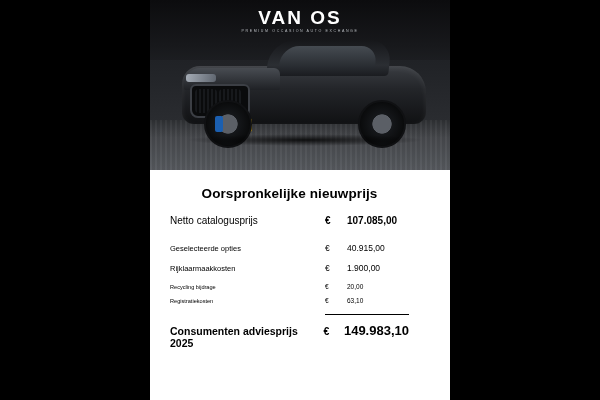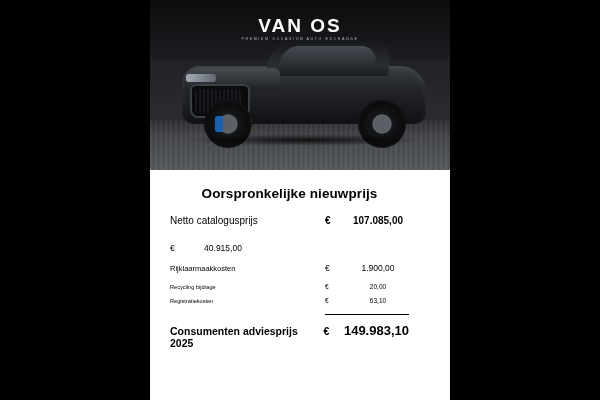--- a/index.html
+++ b/index.html
@@ -161,21 +161,21 @@
   .car .shadow {
     position: absolute;
     left: 4px; top: 96px;
     width: 238px; height: 12px;
     background: radial-gradient(ellipse at 50% 50%, rgba(0,0,0,0.8) 0%, rgba(0,0,0,0) 70%);
   }
   
   .logo-wrap {
     position: absolute;
     left: 50%;
-    top: 16px;
+    top: 8px;
     transform: translateX(-50%);
     text-align: center;
     z-index: 5;
   }
   .logo-main {
     color: #ffffff;
     font-size: 19px;
     font-weight: bold;
     letter-spacing: 2px;
     font-family: "Liberation Sans", sans-serif;
@@ -209,21 +209,21 @@
     margin-bottom: 3px;
   }
   .row .label { flex: 1 1 auto; color: #000; }
   .row .cur {
     width: 22px;
     text-align: left;
     color: #000;
   }
   .row .amt {
     width: 62px;
-    text-align: center;
+    text-align: left;
     color: #000;
     font-variant-numeric: tabular-nums;
   }
   .row.big .label { font-size: 10px; font-weight: normal; }
   .row.big .cur, .row.big .amt { font-size: 10px; font-weight: bold; }
   .row.mid .label { font-size: 7.5px; }
   .row.mid .cur, .row.mid .amt { font-size: 8.5px; }
   .row.small .label { font-size: 5.6px; }
   .row.small .cur, .row.small .amt { font-size: 6.5px; }
 
@@ -305,20 +305,21 @@
 
       <div class="row big">
         <div class="label">Netto catalogusprijs</div>
         <div class="cur">€</div>
         <div class="amt">107.085,00</div>
       </div>
 
       <div class="gap-a"></div>
 
       <div class="row mid">
+        <div class="label">Geselecteerde opties</div>
         <div class="cur">€</div>
         <div class="amt">40.915,00</div>
       </div>
 
       <div class="gap-b"></div>
 
       <div class="row mid">
         <div class="label">Rijklaarmaakkosten</div>
         <div class="cur">€</div>
         <div class="amt">1.900,00</div>

